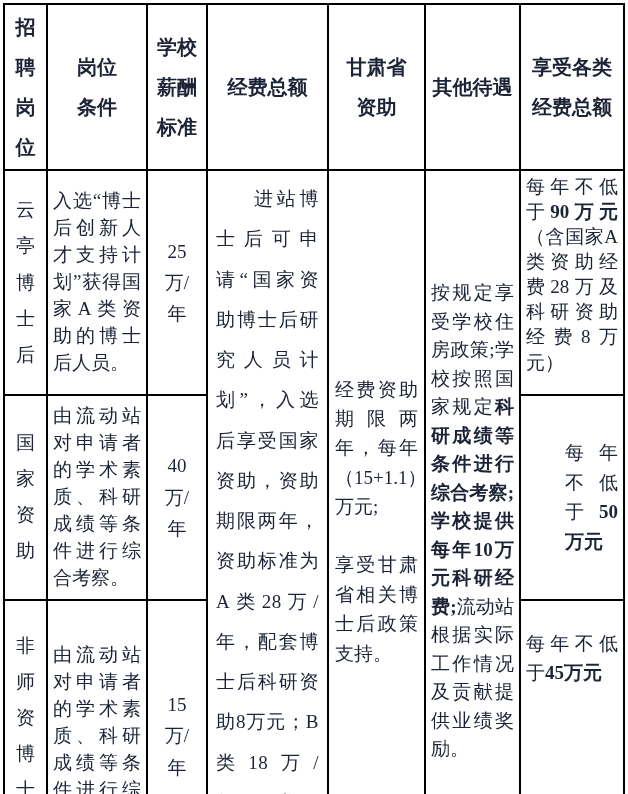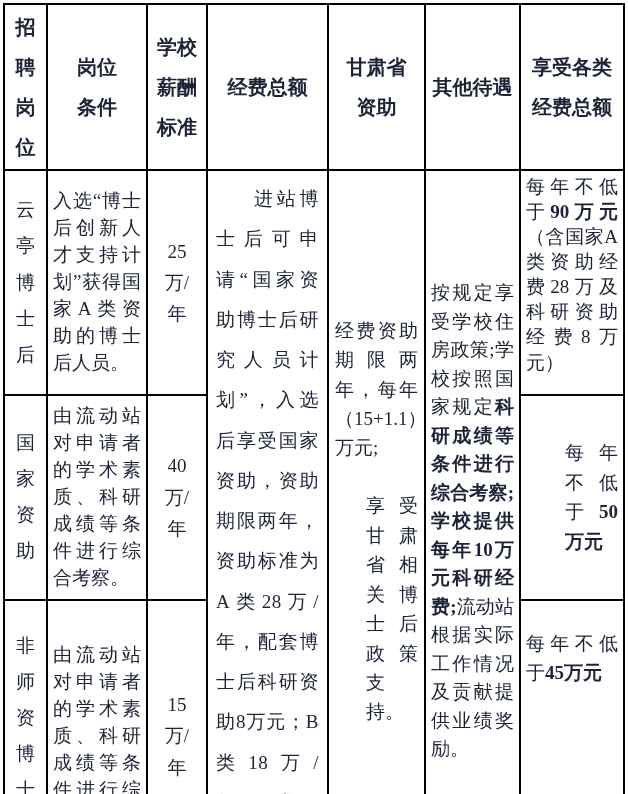--- a/index.html
+++ b/index.html
@@ -57,21 +57,21 @@
     padding: 8px 8px;
     letter-spacing: 0.5px;
   }
   td.gansu {
     font-size: 19px;
     line-height: 1.55;
     text-align: justify;
     vertical-align: middle;
     padding: 0 6px;
   }
-  td.gansu .para + .para { margin-top: 1.5em; margin-left: 31px; }
+  td.gansu .para + .para { margin-top: 1.5em; }
   td.other {
     font-size: 19px;
     line-height: 1.5;
     text-align: justify;
     vertical-align: middle;
     padding: 0 5px;
   }
   td.total {
     font-size: 19px;
     line-height: 1.55;

